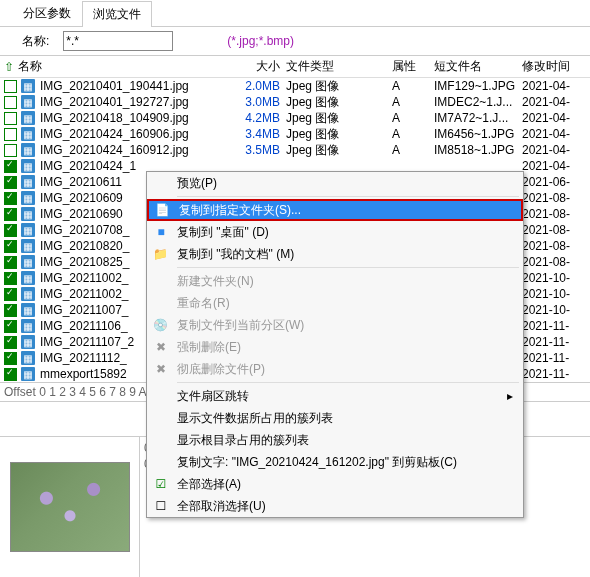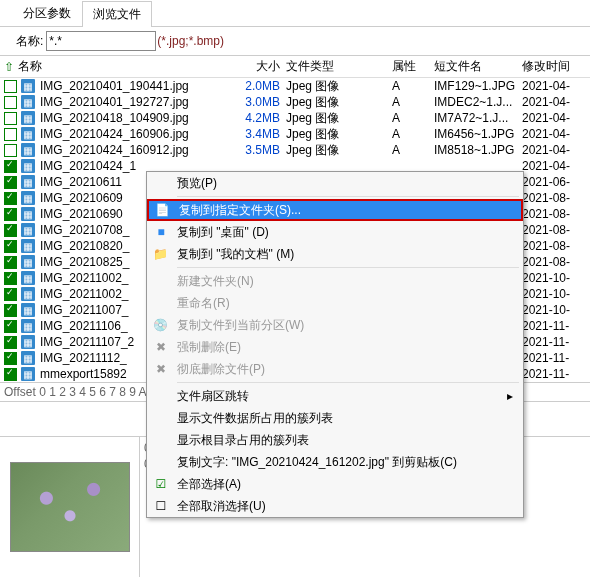--- a/index.html
+++ b/index.html
@@ -1,23 +1,23 @@
 <!DOCTYPE html>
 <html><head>
 <meta charset="utf-8">
 <style>
   * { box-sizing: border-box; margin: 0; padding: 0; font-family: "Microsoft YaHei", sans-serif; font-size: 12px; }
   body { background: #fff; width: 590px; height: 577px; overflow: hidden; position: relative; }
   .tabs { display: flex; border-bottom: 1px solid #ccc; padding-left: 12px; }
   .tab { padding: 4px 10px; border: 1px solid transparent; border-bottom: none; cursor: pointer; }
   .tab.active { border-color: #ccc; background: #fff; position: relative; top: 1px; }
-  .toolbar { display: flex; align-items: center; padding: 4px 16px; gap: 1px; border-bottom: 1px solid #ccc; }
+  .toolbar { display: flex; align-items: center; padding: 4px 22px; gap: 12px; border-bottom: 1px solid #ccc; }
   .toolbar label { margin-right: 2px; }
   .combo { width: 110px; height: 20px; border: 1px solid #888; padding: 0 2px; }
-  .gray { color: #7f1d1d; }
+  .gray { color: #a21caf; margin-left: 42px; }
   .chk { display: inline-flex; align-items: center; gap: 2px; margin-left: 8px; }
   .chk input { accent-color: #008000; width: 13px; height: 13px; }
   .header-row { display: flex; align-items: center; border-bottom: 1px solid #ddd; background: #fff; padding: 2px 4px; }
   .arrow { width: 12px; color: #007300; }
   .col-name { flex: 1; padding-left: 2px; }
   .col-size { width: 52px; text-align: right; padding-right: 6px; }
   .col-type { width: 70px; }
   .col-attr { width: 42px; margin-left: 36px; }
   .col-short { width: 88px; }
   .col-date { width: 64px; }

